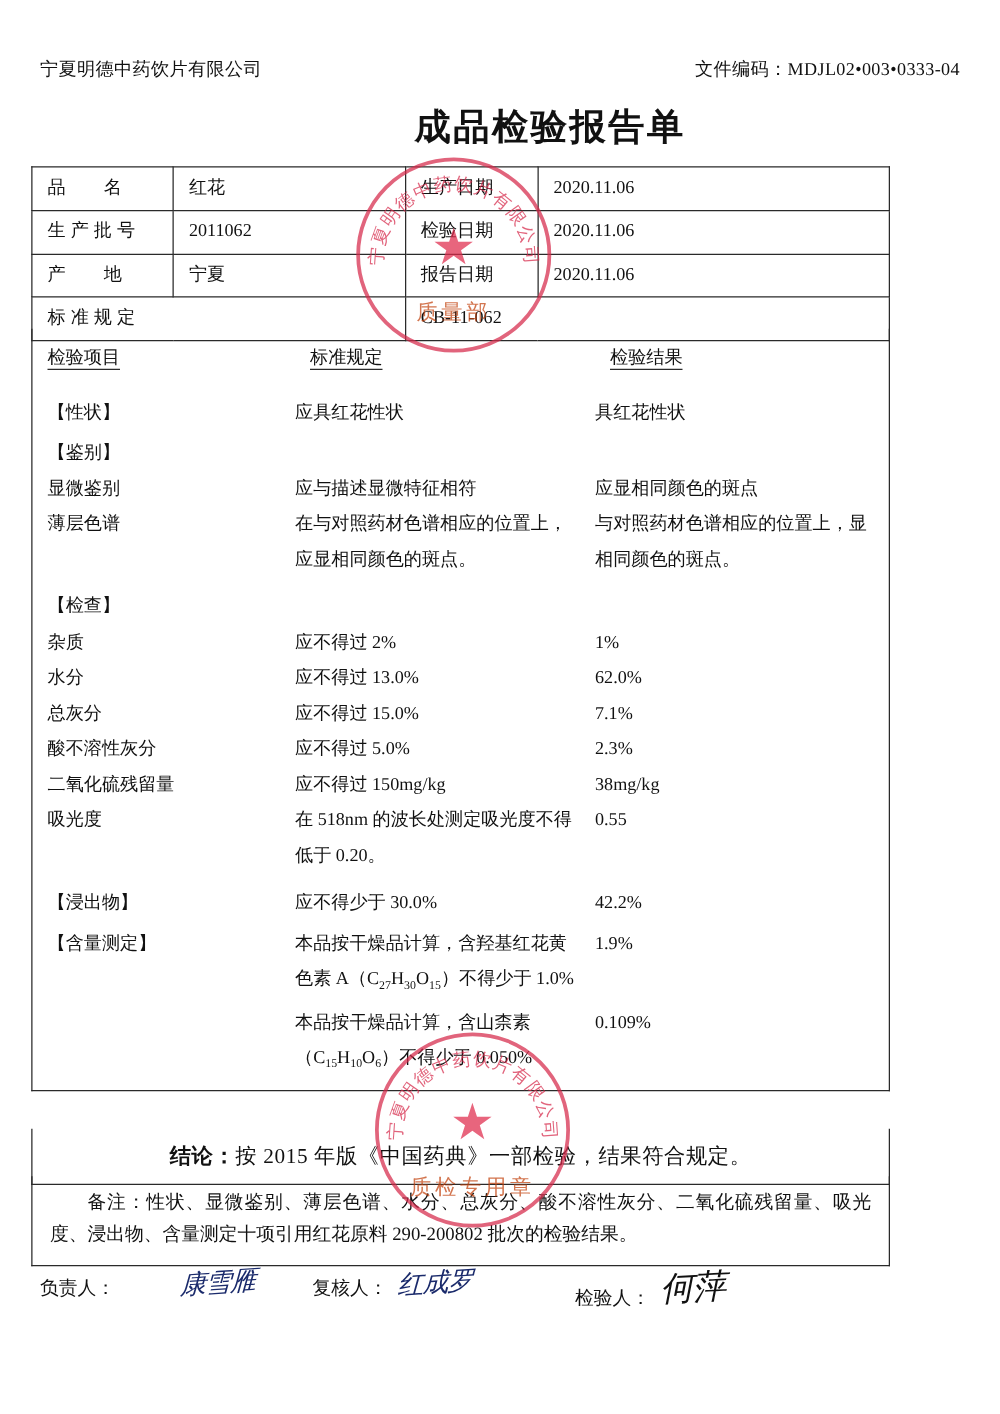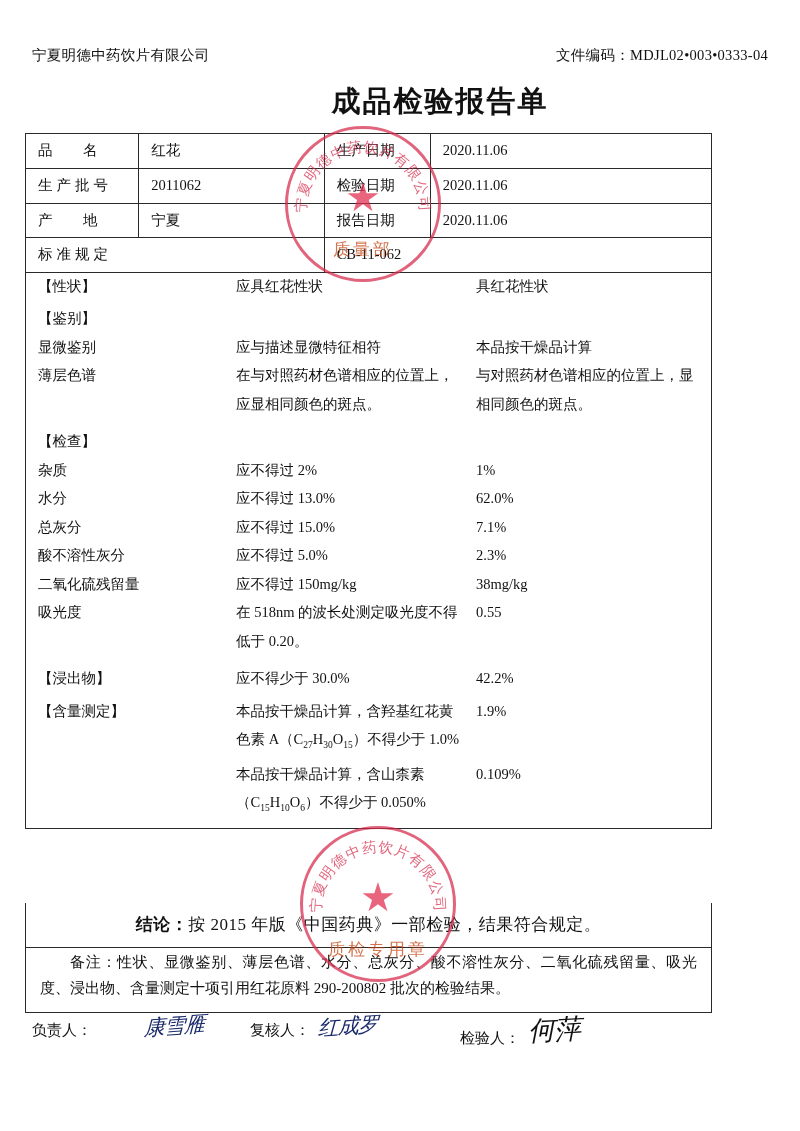--- a/index.html
+++ b/index.html
@@ -283,38 +283,43 @@
         <div class="cell-pad lbl">标准规定</div>
       </td>
       <td colspan="2">
         <div class="cell-pad">CB-11-062</div>
       </td>
     </tr>
   </tbody>
     </table>
 
   <div class="items-wrap">
+    <div class="col-head">
+      <div class="c1"><span>检验项目</span></div>
+      <div class="c2"><span>标准规定</span></div>
+      <div class="c3"><span>检验结果</span></div>
+    </div>
 
     <div class="spacer-sm"></div>
 
     <div class="item-row">
       <div class="c1">【性状】</div>
       <div class="c2">应具红花性状</div>
       <div class="c3">具红花性状</div>
     </div>
     <div class="spacer-xs"></div>
     <div class="item-row">
       <div class="c1">【鉴别】</div>
       <div class="c2"></div>
       <div class="c3"></div>
     </div>
     <div class="item-row">
       <div class="c1">显微鉴别</div>
       <div class="c2">应与描述显微特征相符</div>
-      <div class="c3">本品按干燥品计算</div>
+      <div class="c3">应显相同颜色的斑点</div>
     </div>
     <div class="item-row">
       <div class="c1">薄层色谱</div>
       <div class="c2">在与对照药材色谱相应的位置上，</div>
       <div class="c3">与对照药材色谱相应的位置上，显</div>
     </div>
     <div class="item-row">
       <div class="c1"></div>
       <div class="c2">应显相同颜色的斑点。</div>
       <div class="c3">相同颜色的斑点。</div>

